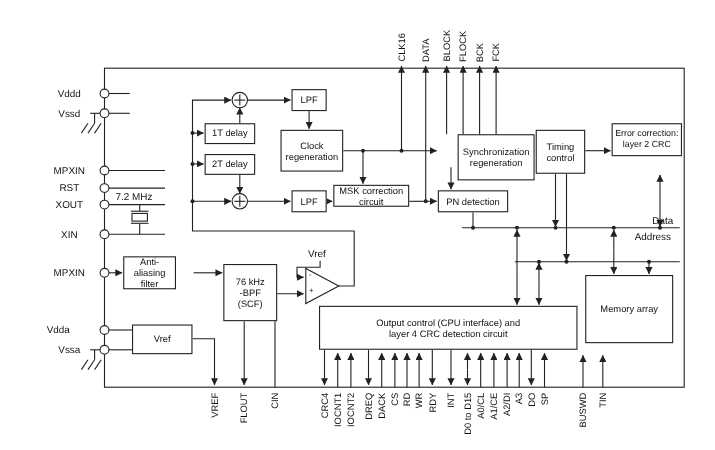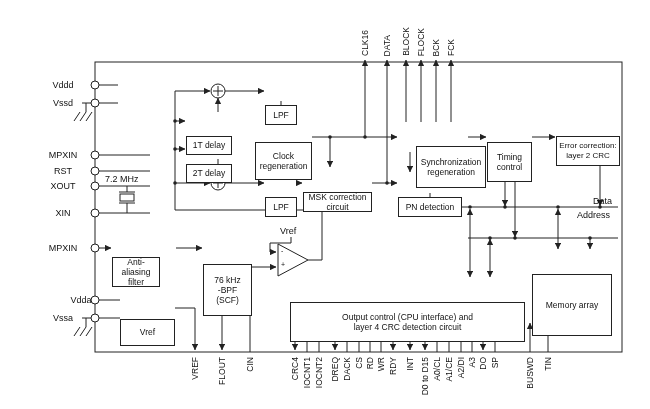--- a/index.html
+++ b/index.html
@@ -8,21 +8,20 @@
     position:relative; width:650px; height:409px; background:#fff;
     font-family:"Liberation Sans","DejaVu Sans",sans-serif; color:#1a1a1a;
     overflow:hidden;
   }
   svg.layer { position:absolute; left:0; top:0; }
   .blk {
     position:absolute; border:1px solid #222; background:#fff;
     display:flex; align-items:center; justify-content:center;
     text-align:center; font-size:8.5px; line-height:1.2; white-space:pre-line;
     color:#111;
-    margin-top:24px;
   }
   .blk.small-font { font-size:8px; }
   .lbl { position:absolute; font-size:9px; white-space:pre; color:#111; }
   .lbl.right { text-align:center; width:46px; }
   .tiny { font-size:7px; }
   .vlbl {
     position:absolute; font-size:8.5px; white-space:pre; color:#111;
     writing-mode:vertical-rl; transform:rotate(180deg); line-height:11px;
   }
 </style>
@@ -227,21 +226,21 @@
   <div class="lbl" style="left:593px;top:196px">Data</div>
   <div class="lbl" style="left:577px;top:210px">Address</div>
 
   <div class="lbl right" style="left:40px;top:80px">Vddd</div>
   <div class="lbl right" style="left:40px;top:98px">Vssd</div>
   <div class="lbl right" style="left:40px;top:150px">MPXIN</div>
   <div class="lbl right" style="left:40px;top:166px">RST</div>
   <div class="lbl right" style="left:40px;top:181px">XOUT</div>
   <div class="lbl right" style="left:40px;top:208px">XIN</div>
   <div class="lbl right" style="left:40px;top:243px">MPXIN</div>
-  <div class="lbl right" style="left:58px;top:295px">Vdda</div>
+  <div class="lbl right" style="left:30px;top:295px">Vdda</div>
   <div class="lbl right" style="left:40px;top:313px">Vssa</div>
 
   <div class="vlbl" style="left:360px;bottom:353px">CLK16</div>
   <div class="vlbl" style="left:382px;bottom:353px">DATA</div>
   <div class="vlbl" style="left:401px;bottom:353px">BLOCK</div>
   <div class="vlbl" style="left:416px;bottom:353px">FLOCK</div>
   <div class="vlbl" style="left:431px;bottom:353px">BCK</div>
   <div class="vlbl" style="left:446px;bottom:353px">FCK</div>
 
   <div class="vlbl" style="left:190px;top:357px">VREF</div>

